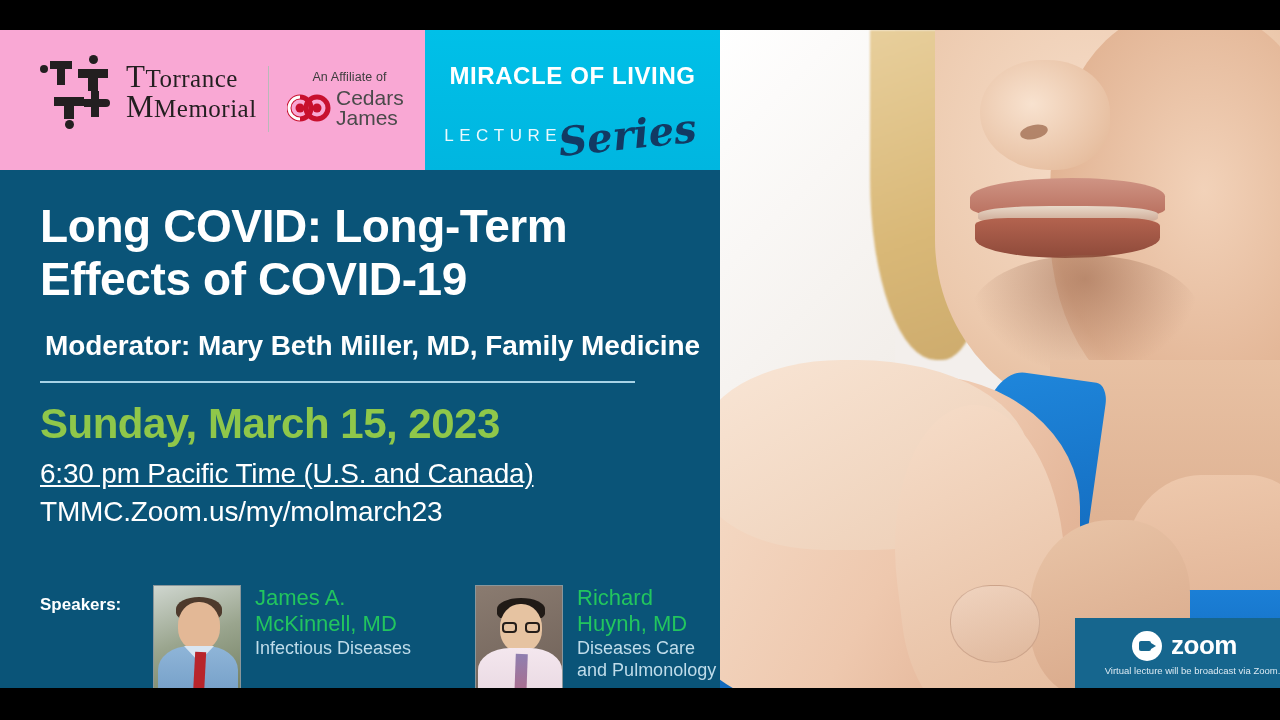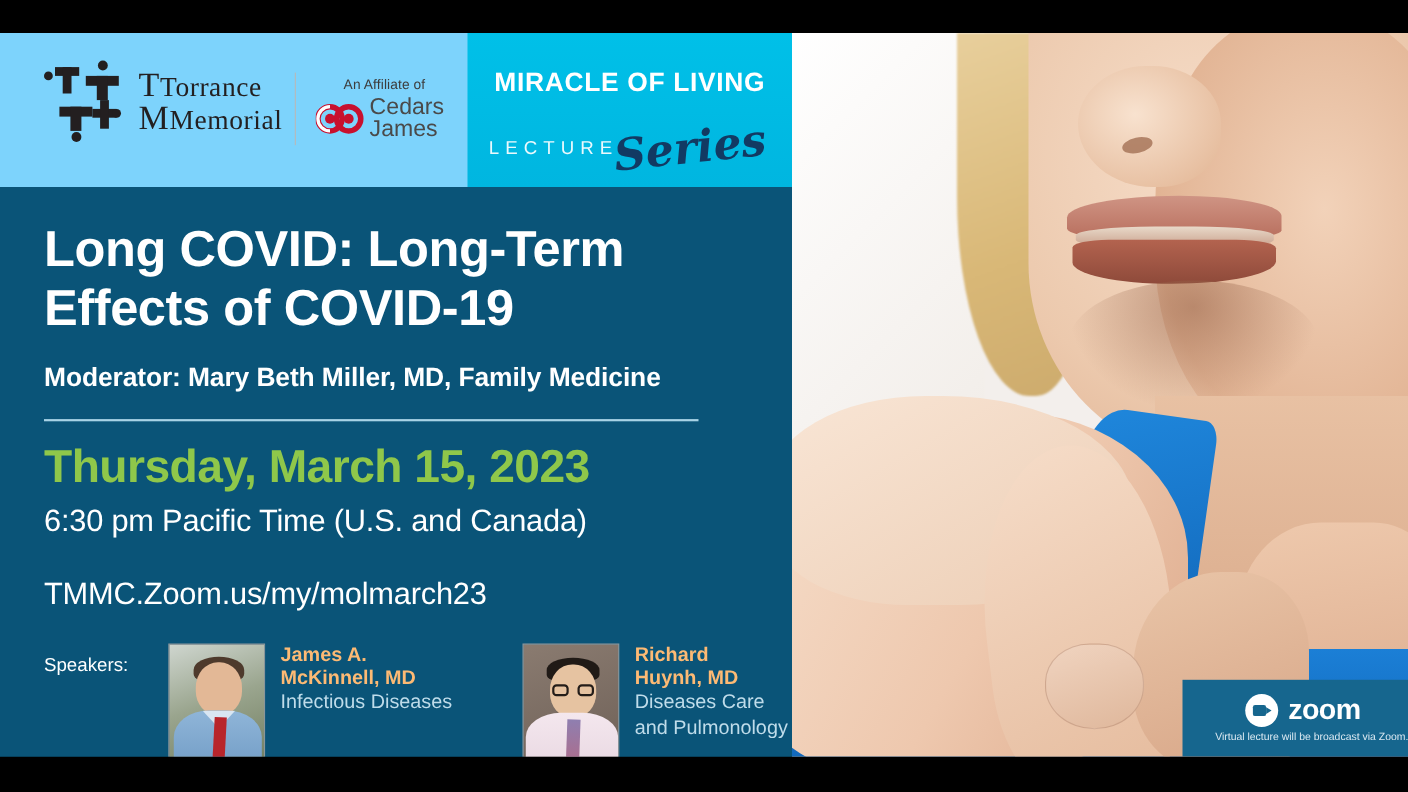--- a/index.html
+++ b/index.html
@@ -8,21 +8,21 @@
 
   .stage { position:relative; width:1280px; height:720px; background:#000; }
 
   
   .bar-top { position:absolute; left:0; top:0; width:1280px; height:30px; background:#000; }
   .bar-bottom { position:absolute; left:0; top:688px; width:1280px; height:32px; background:#000; }
 
   .slide { position:absolute; left:0; top:30px; width:1280px; height:658px; overflow:hidden; background:#0a5478; }
 
   
-  .header { position:absolute; left:0; top:0; width:720px; height:140px; background:#7dd3fc; }
+  .header { position:absolute; left:0; top:0; width:720px; height:140px; background:#f9a8d4; }
 
   .tm-logo { position:absolute; left:38px; top:25px; display:flex; align-items:center; }
   .tm-mark { width:74px; height:74px; position:relative; }
   .tm-mark span { position:absolute; background:#231f20; display:block; }
   .tm-words { margin-left:14px; font-family:"Liberation Serif", serif; color:#231f20; line-height:0.96; }
   .tm-words .l1, .tm-words .l2 { font-size:25px; letter-spacing:0.5px; }
   .tm-words .cap { font-size:31px; }
 
   .divider-v { position:absolute; left:268px; top:36px; width:1px; height:66px; background:#b9b9b9; }
 
@@ -113,36 +113,36 @@
   .zb-word { color:#fff; font-size:26px; font-weight:bold; letter-spacing:-0.5px; }
   .zb-caption { position:absolute; left:16px; right:0; top:47px; text-align:center;
                 color:#dbe9f2; font-size:9.5px; }
 
   
   .body-left { position:absolute; left:0; top:140px; width:720px; height:572px; background:#0a5478; }
 
   .title { position:absolute; left:40px; top:30px; width:640px; color:#ffffff;
            font-size:46px; font-weight:bold; line-height:1.16; letter-spacing:-0.4px; }
   .moderator { position:absolute; left:40px; top:160px; width:660px; color:#ffffff;
-               font-size:24px; font-weight:bold; letter-spacing:-0.1px; }
+               font-size:28px; font-weight:bold; letter-spacing:-0.1px;text-align:right; }
   .rule { position:absolute; left:40px; top:211px; width:595px; height:2px;
           background:#a8d3e6; }
   .date { position:absolute; left:40px; top:230px; color:#8fc74a; font-size:42px;
           font-weight:bold; letter-spacing:-0.5px; }
-  .time { position:absolute; left:40px; top:288px; color:#ffffff; font-size:28px; letter-spacing:-0.2px; }
-  .url  { position:absolute; left:40px; top:326px; color:#ffffff; font-size:28px; letter-spacing:-0.2px;margin-top:28px; }
+  .time { position:absolute; left:40px; top:288px; color:#ffffff; font-size:28px; letter-spacing:-0.2px;text-decoration:underline; }
+  .url  { position:absolute; left:40px; top:326px; color:#ffffff; font-size:28px; letter-spacing:-0.2px; }
 
   .speakers { position:absolute; left:40px; top:415px; display:flex; align-items:flex-start; }
-  .sp-label { color:#ffffff; font-size:17px; font-weight:normal; padding-top:10px; width:113px; }
+  .sp-label { color:#ffffff; font-size:17px; font-weight:bold; padding-top:10px; width:113px; }
   .sp-card { display:flex; align-items:flex-start; }
   .sp-card + .sp-card { margin-left:64px; }
   .sp-photo { width:88px; height:118px; flex:0 0 auto; background:#6f7f86;
               border:1px solid rgba(255,255,255,.18); position:relative; overflow:hidden; }
   .sp-text { margin-left:14px; line-height:1.18; }
-  .sp-name { color:#fdba74; font-size:18px; font-weight:bold; }
+  .sp-name { color:#22c55e; font-size:22px; font-weight:normal; }
   .sp-spec { color:#bfdcea; font-size:18px; margin-top:1px; }
 
   
   .hsA .bg { position:absolute; inset:0; background:linear-gradient(160deg,#cfd6cf 0%, #9aa58e 45%, #6d7a5c 100%); }
   .hsA .head { position:absolute; left:24px; top:16px; width:42px; height:48px;
                background:#e3b896; border-radius:48% 48% 45% 45%; }
   .hsA .hair { position:absolute; left:22px; top:11px; width:46px; height:24px;
                background:#4e3a2c; border-radius:50% 50% 35% 35%; }
   .hsA .torso { position:absolute; left:4px; top:60px; width:80px; height:60px;
                 background:linear-gradient(180deg,#8fb5d8 0%, #6f9ac4 100%); border-radius:40% 40% 0 0; }
@@ -267,21 +267,21 @@
 
       <div class="title">
         <div>Long COVID: Long-Term</div>
         <div>Effects of COVID-19</div>
       </div>
 
       <div class="moderator">Moderator: Mary Beth Miller, MD, Family Medicine</div>
 
       <div class="rule"></div>
 
-      <div class="date">Thursday, March 15, 2023</div>
+      <div class="date">Sunday, March 15, 2023</div>
       <div class="time">6:30 pm Pacific Time (U.S. and Canada)</div>
       <div class="url">TMMC.Zoom.us/my/molmarch23</div>
 
       <div class="speakers">
         <div class="sp-label">Speakers:</div>
 
         <div class="sp-card">
           <div class="sp-photo hsA">
             <div class="bg"></div>
               <div class="hair"></div>

